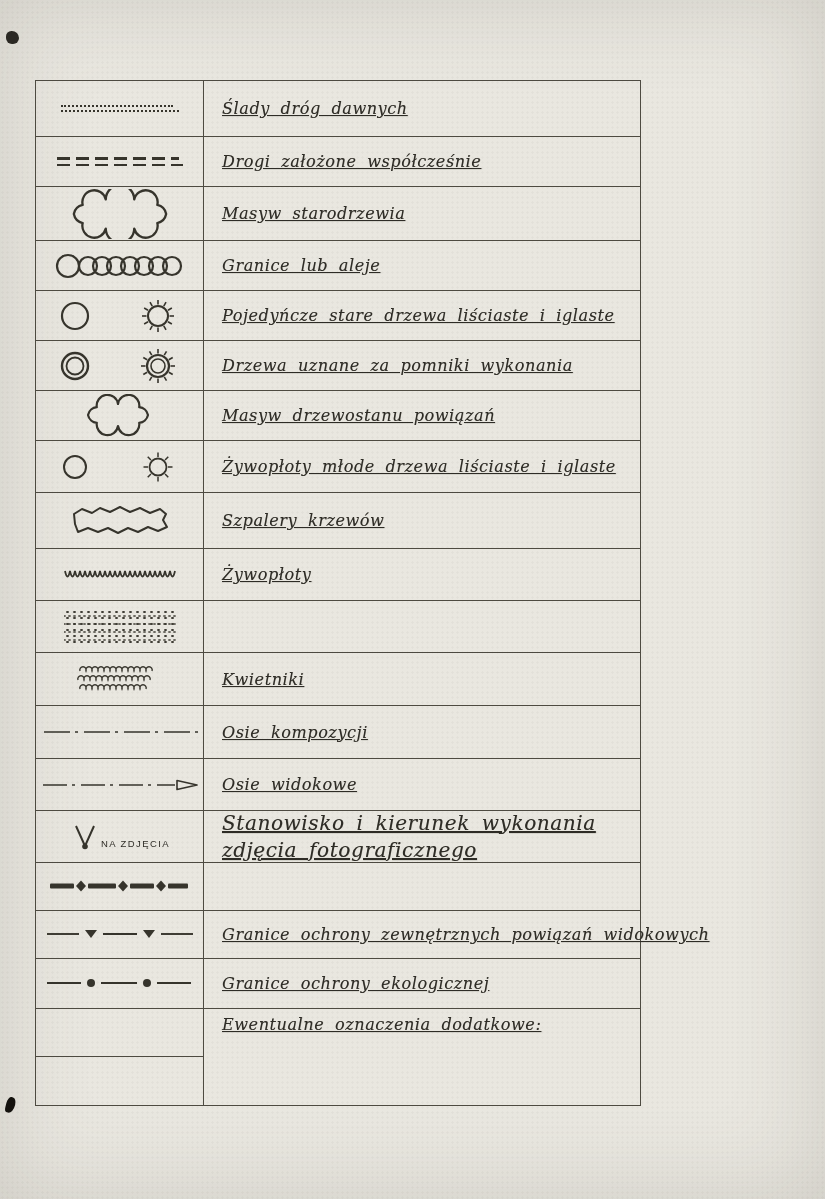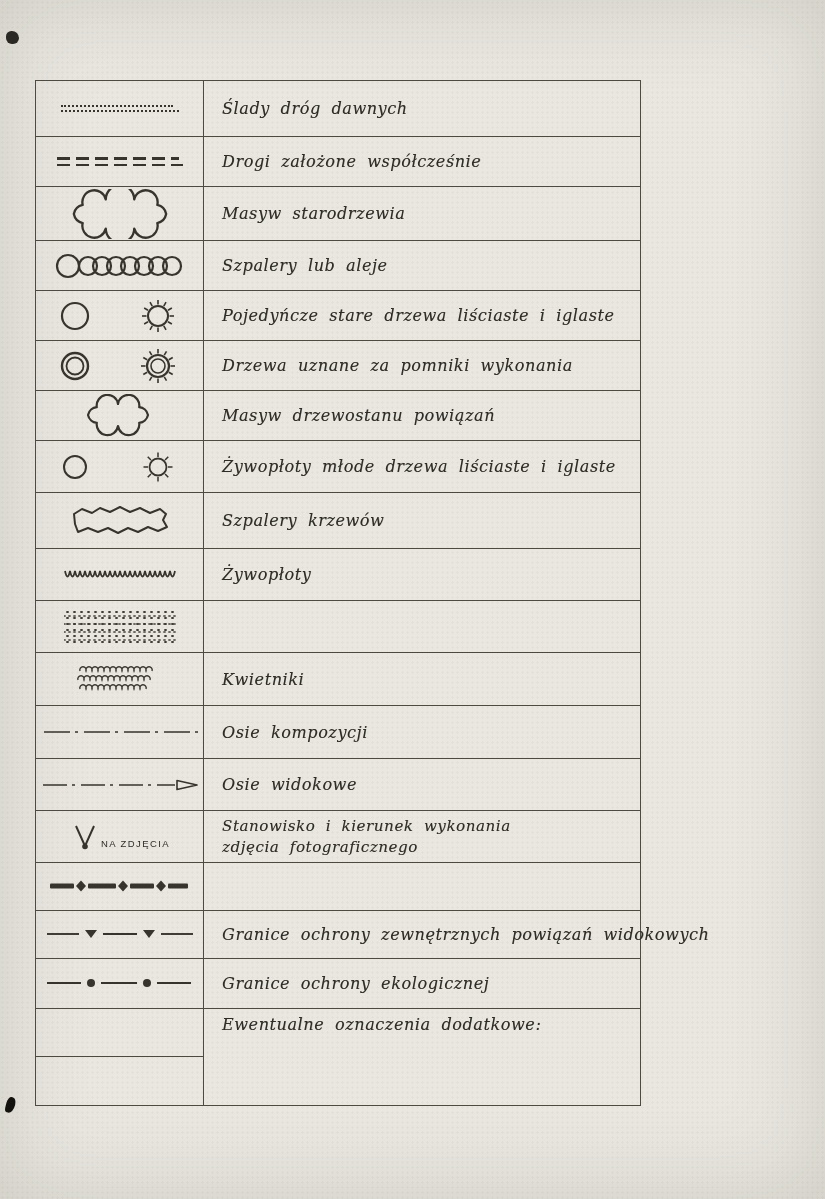--- a/index.html
+++ b/index.html
@@ -39,22 +39,23 @@
   .lab{flex:1;display:flex;align-items:center;padding-left:18px;}
   .lbl{
     font-family:"DejaVu Serif","Liberation Serif",serif;
     font-style:italic;
     font-size:16px;
     color:var(--text);
     letter-spacing:.6px;
     word-spacing:5px;
     white-space:nowrap;
     text-shadow:.3px .3px 0 rgba(40,38,30,.35);
-  }
-  .lbl.wrap{white-space:pre-line;font-size:15px;line-height:1.35;}
+    text-decoration:underline;
+  }
+  .lbl.wrap{white-space:pre-line;font-size:20px;line-height:1.35;}
   svg{color:var(--ink);display:block;}
   
   .dotline{height:0;border-top:2.4px dotted var(--ink);margin:3px 0;}
   
   .dashline{height:2.6px;margin:4px 0;
     background:repeating-linear-gradient(90deg,var(--ink) 0 13px,transparent 13px 19px);}
   
   .stipple{
     width:112px;height:36px;border-radius:5px;
     background-image:
@@ -130,21 +131,21 @@
             <circle cx="48" cy="16" r="9"></circle>
             <circle cx="62" cy="16" r="9"></circle>
             <circle cx="76" cy="16" r="9"></circle>
             <circle cx="90" cy="16" r="9"></circle>
             <circle cx="104" cy="16" r="9"></circle>
             <circle cx="118" cy="16" r="9"></circle>
           </g>
         </svg>
       </div>
       <div class="cell lab">
-          <span class="lbl">Szpalery lub aleje</span>
+          <span class="lbl">Granice lub aleje</span>
         </div>
     </div>
 
     <div class="row" style="height:50px">
       <div class="cell sym">
         <svg width="150" height="38" viewBox="0 0 150 38">
           <circle cx="30" cy="19" r="13" fill="none" stroke="currentColor" stroke-width="2.2"></circle>
           <g transform="translate(113,19)" fill="none" stroke="currentColor">
             <circle r="10" stroke-width="2"></circle>
             <g stroke-width="1.6">

